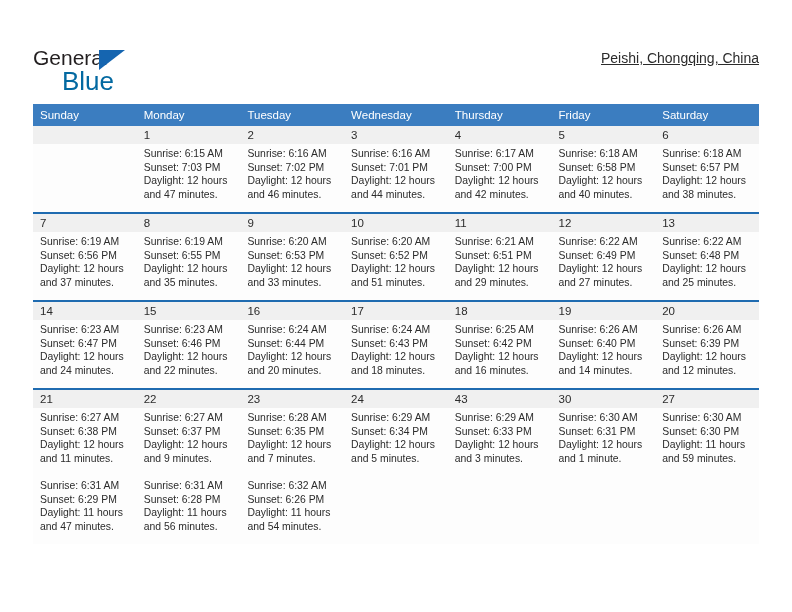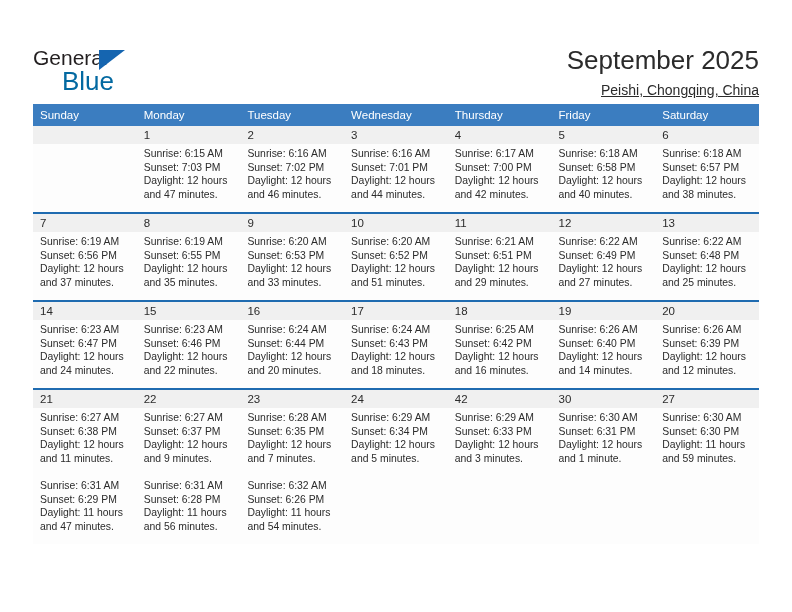--- a/index.html
+++ b/index.html
@@ -147,21 +147,20 @@
 
   <div class="header">
 
     <div class="brand">
       <span class="brand-general">General</span>
       <span class="brand-triangle"></span>
       <span class="brand-blue">Blue</span>
     </div>
 
     <div class="title-block">
-      <h1 class="cal-title">September 2025</h1>
       <div class="cal-subtitle">Peishi, Chongqing, China</div>
     </div>
 
   </div>
 
   <table class="calendar">
     <thead>
       <tr>
         <th>Sunday</th>
         <th>Monday</th>
@@ -423,21 +422,21 @@
           <td>
             <span class="daynum">22</span>
           </td>
           <td>
             <span class="daynum">23</span>
           </td>
           <td>
             <span class="daynum">24</span>
           </td>
           <td>
-            <span class="daynum">42</span>
+            <span class="daynum">43</span>
           </td>
           <td>
             <span class="daynum">30</span>
           </td>
           <td>
             <span class="daynum">27</span>
           </td>
         </tr>
         <tr>
           <td class="">

